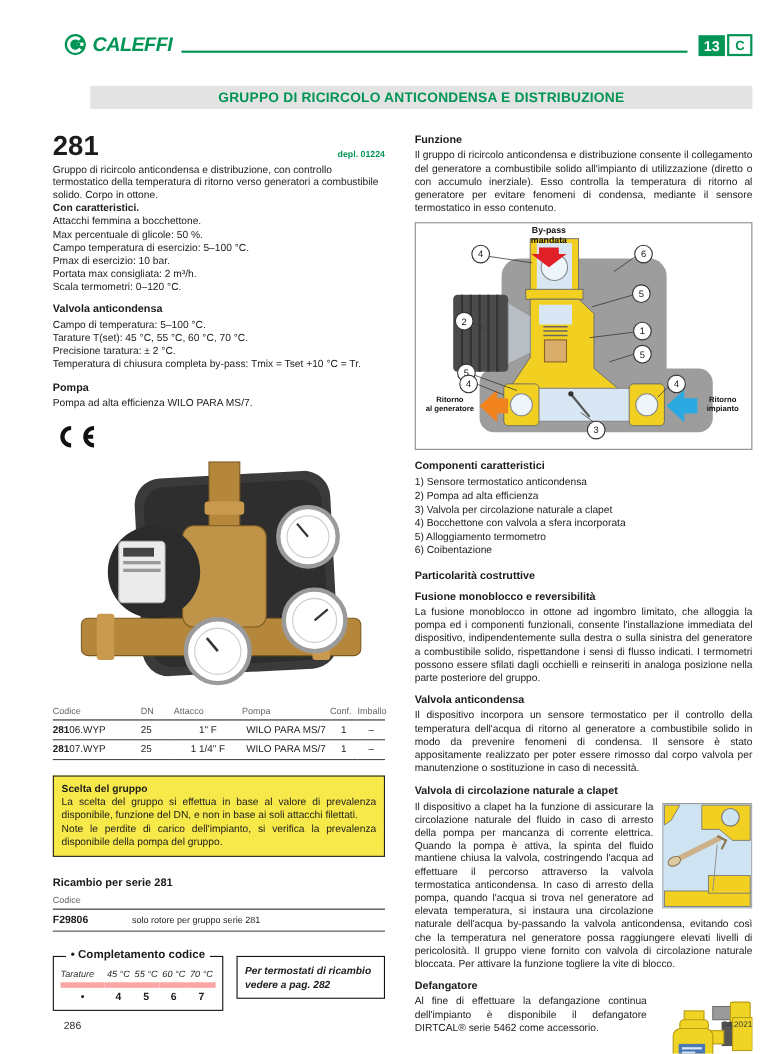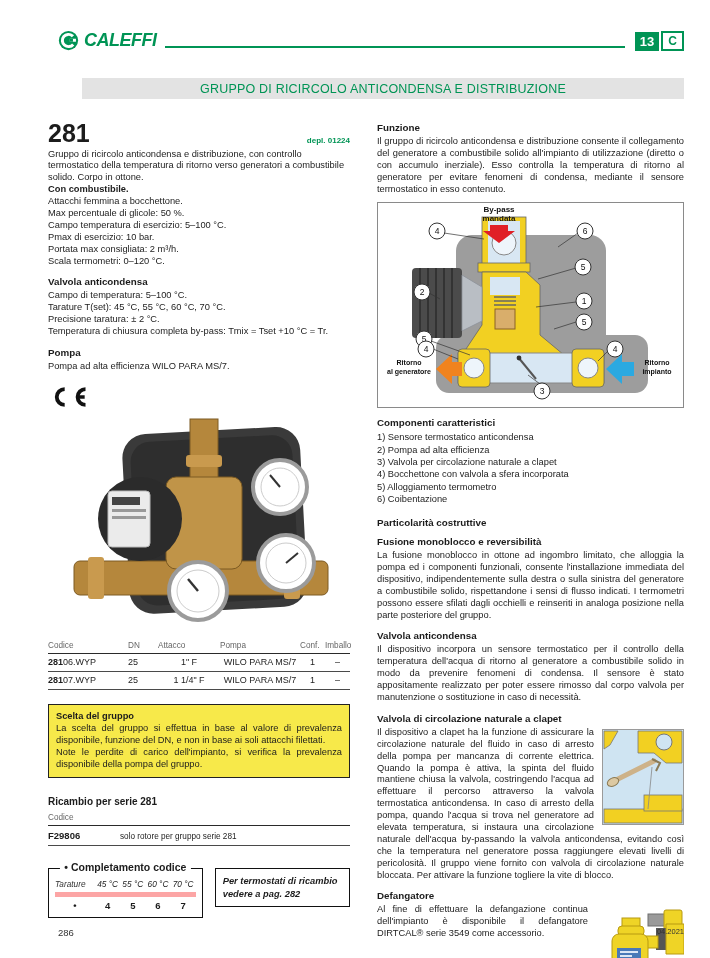--- a/index.html
+++ b/index.html
@@ -13,21 +13,21 @@
   .logo { display:flex; align-items:center; gap:5px; }
   .logo-text { color:#009455; font-size:18px; font-weight:bold; font-style:italic; letter-spacing:-0.5px; }
   .brand-line { flex:1; border-bottom:2px solid #009455; margin:0 10px 3px 8px; }
   .tab { display:flex; gap:2px; align-items:center; }
   .tab-num { background:#009455; color:#fff; font-weight:bold; font-size:13px; padding:2px 5px; }
   .tab-letter { background:#fff; color:#009455; border:2px solid #009455; font-weight:bold; font-size:12px; padding:1px 5px; }
   .title-bar {
     position:absolute; top:78px; left:82px; right:26px; height:21px; background:#e3e3e3;
     display:flex; align-items:center; justify-content:center;
   }
-  .title-bar span { color:#009455; font-weight:normal; font-size:12.5px; letter-spacing:0.2px; }
+  .title-bar span { color:#009455; font-weight:bold; font-size:12.5px; letter-spacing:0.2px; }
   
   .col-left  { position:absolute; left:48px;  top:122px; width:302px; }
   .col-right { position:absolute; left:377px; top:122px; width:307px; }
   .body-txt { font-size:9.3px; line-height:1.28; }
   .just { text-align:justify; }
   h3.sec { font-size:9.8px; font-weight:bold; margin:9px 0 3px; }
   
   .series-row { display:flex; align-items:flex-end; margin-bottom:4px; }
   .series { font-size:25px; font-weight:bold; line-height:0.9; }
   .depl { margin-left:auto; color:#009455; font-size:8px; font-weight:bold; }
@@ -98,21 +98,21 @@
   </div>
 
   <div class="col-left">
 
     <div class="series-row">
       <span class="series">281</span>
       <span class="depl">depl. 01224</span>
     </div>
 
     <div class="body-txt">Gruppo di ricircolo anticondensa e distribuzione, con controllo termostatico della temperatura di ritorno verso generatori a combustibile solido. Corpo in ottone.</div>
-    <div class="body-txt" style="font-weight:bold">Con combustibile.</div>
+    <div class="body-txt" style="font-weight:bold">Con caratteristici.</div>
 
     <div>
       <div class="spec-line">Attacchi femmina a bocchettone.</div>
       <div class="spec-line">Max percentuale di glicole: 50 %.</div>
       <div class="spec-line">Campo temperatura di esercizio: 5–100 °C.</div>
       <div class="spec-line">Pmax di esercizio: 10 bar.</div>
       <div class="spec-line">Portata max consigliata: 2 m³/h.</div>
       <div class="spec-line">Scala termometri: 0–120 °C.</div>
     </div>
 
@@ -404,19 +404,19 @@
           <rect x="16" y="28" width="36" height="50" rx="7" fill="#efd426" stroke="#b89a10"></rect>
           <rect x="21" y="42" width="24" height="13" fill="#4a79b8"></rect>
           <rect x="24" y="45" width="18" height="2" fill="#dce6f5"></rect>
           <rect x="24" y="49" width="12" height="2" fill="#dce6f5"></rect>
           <polygon points="16,76 52,76 41,89 28,89" fill="#efd426" stroke="#b89a10"></polygon>
           <rect x="8" y="80" width="12" height="9" rx="2" fill="#333" transform="rotate(-18 14 84)"></rect>
           <path d="M32 89 q 12 12 24 4" fill="none" stroke="#2f2f2f" stroke-width="4.5" stroke-linecap="round"></path>
           <polygon points="48,84 66,78 62,98" fill="#efd426" stroke="#b89a10"></polygon>
         </svg>
       </span>
-      <p class="body-txt just">Al fine di effettuare la defangazione continua dell'impianto è disponibile il defangatore DIRTCAL® serie 3549 come accessorio.</p>
+      <p class="body-txt just">Al fine di effettuare la defangazione continua dell'impianto è disponibile il defangatore DIRTCAL® serie 5462 come accessorio.</p>
     </div>
   </div>
 
   <div class="footer-page">286</div>
   <div class="footer-date">04.2021</div>
 </div>
 
 </body></html>

